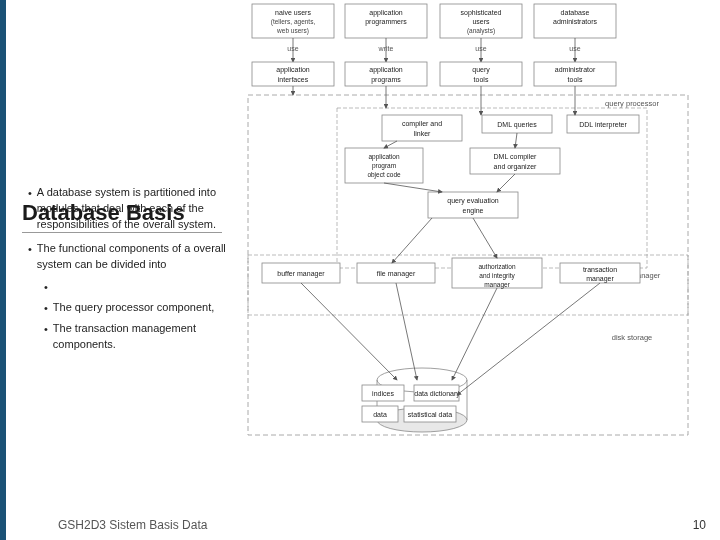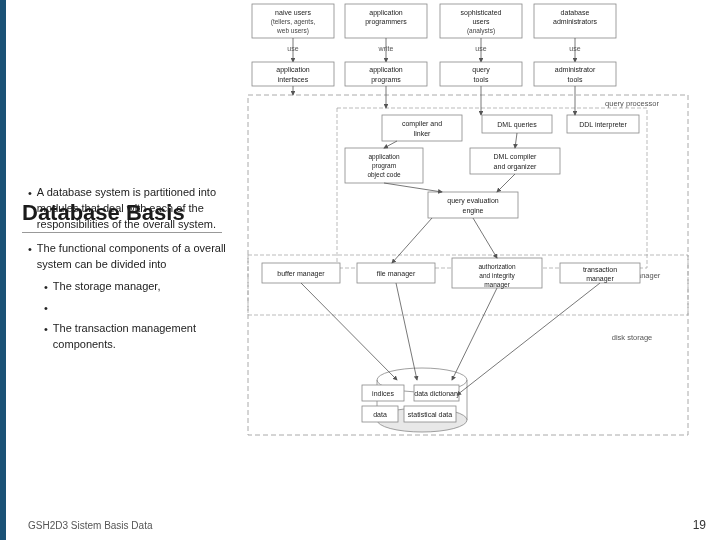--- a/index.html
+++ b/index.html
@@ -109,22 +109,23 @@
       right: 0;
       display: flex;
       justify-content: space-between;
       align-items: center;
       padding: 0 14px 0 16px;
       font-size: 10px;
       color: #555;
     }
 
     .footer-text {
-      font-size: 10px;
+      font-size: 12px;
       color: #555;
+      margin-left: 30px;
     }
 
     .footer-num {
       font-size: 12px;
       color: #333;
     }
   </style>
 </head>
 <body>
 
@@ -145,24 +146,24 @@
       </div>
     </div>
     <div class="bullet-section">
       <div class="bullet-item">
         <span class="bullet-dot">•</span>
         <span>The functional components of a overall system can be divided into</span>
       </div>
       <div class="sub-bullets">
         <div class="sub-bullet-item">
           <span class="bullet-dot">•</span>
-          <span>The storage manager,</span>
         </div>
         <div class="sub-bullet-item">
           <span class="bullet-dot">•</span>
+          <span>The query processor component,</span>
         </div>
         <div class="sub-bullet-item">
           <span class="bullet-dot">•</span>
           <span>The transaction management components.</span>
         </div>
       </div>
     </div>
   </div>
 
   <div class="diagram-area">
@@ -301,16 +302,16 @@
       <line x1="275" y1="133" x2="273" y2="148" stroke="#555" stroke-width="0.8" marker-end="url(#arrow)"></line>
 
       <line x1="142" y1="183" x2="200" y2="192" stroke="#555" stroke-width="0.8" marker-end="url(#arrow)"></line>
       <line x1="273" y1="174" x2="255" y2="192" stroke="#555" stroke-width="0.8" marker-end="url(#arrow)"></line>
 
     </svg>
   </div>
 
   <div class="footer">
     <span class="footer-text">GSH2D3 Sistem Basis Data</span>
-    <span class="footer-num">19</span>
+    <span class="footer-num">10</span>
   </div>
 
 </div>
 
 </body></html>

